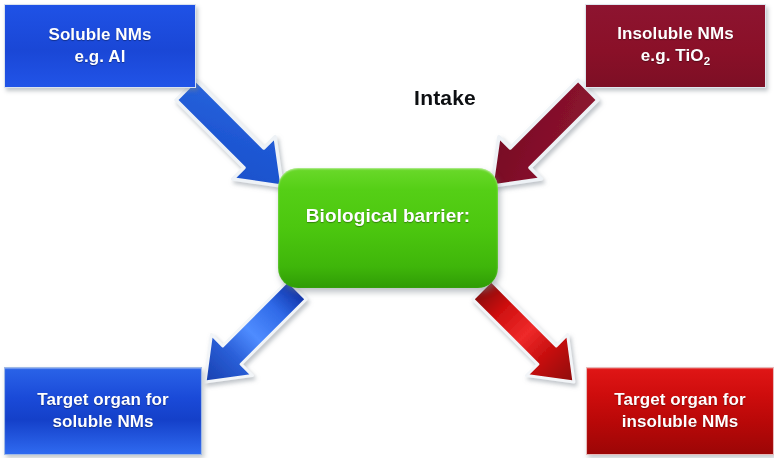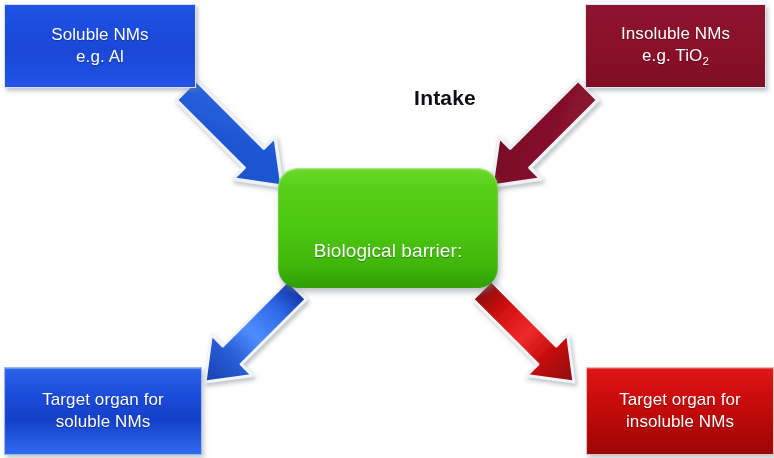--- a/index.html
+++ b/index.html
@@ -20,21 +20,21 @@
 
   
   .node {
     position: absolute;
     box-sizing: border-box;
     display: flex;
     align-items: center;
     justify-content: center;
     text-align: center;
     color: #ffffff;
-    font-weight: normal;
+    font-weight: bold;
     line-height: 1.28;
     letter-spacing: .1px;
     text-shadow: 0 1px 1px rgba(0,0,0,.35);
     -webkit-font-smoothing: antialiased;
   }
   .node .lbl { display: block; padding: 0 6px; }
 
   
   #node-soluble {
     left: 4px; top: 4px; width: 192px; height: 84px;
@@ -61,21 +61,20 @@
     background:
       linear-gradient(180deg,
         #6ad92a 0%,
         #55cf16 18%,
         #4cc70f 50%,
         #3fb60a 82%,
         #2f9c06 100%);
     box-shadow:
       inset 0 1px 2px rgba(255,255,255,.55),
       2px 4px 6px rgba(120,130,140,.5);
-    align-items: flex-end;
   }
 
   
   #node-target-soluble {
     left: 4px; top: 367px; width: 198px; height: 88px;
     font-size: 17px;
     background:
       linear-gradient(180deg,
         #2a63e8 0%,
         #1a4ad8 35%,

